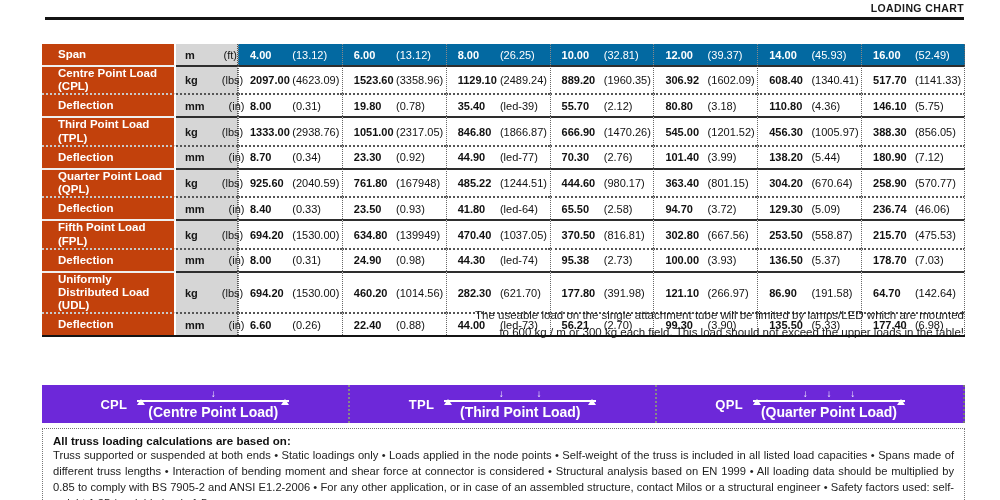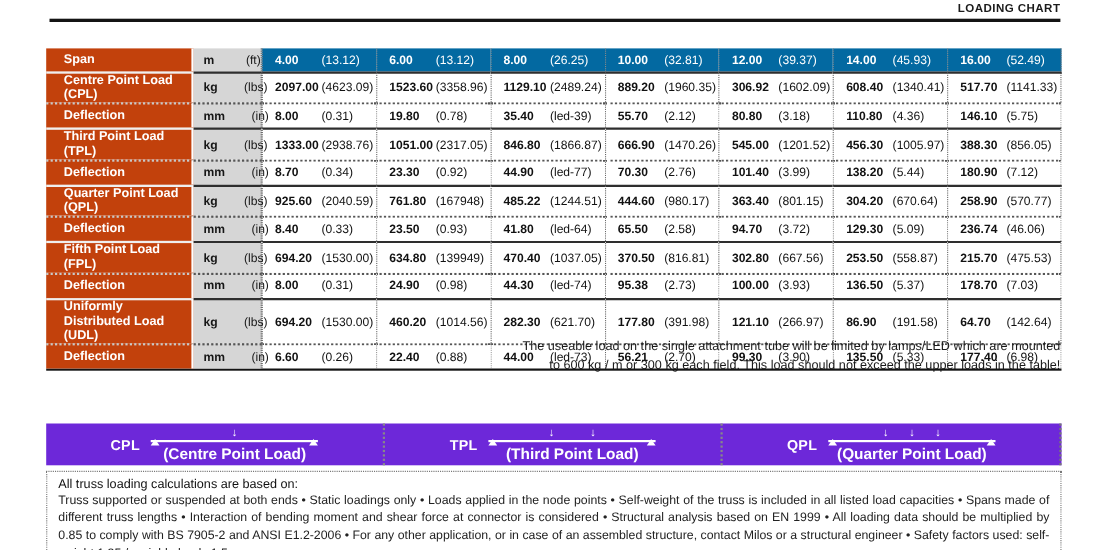--- a/index.html
+++ b/index.html
@@ -54,21 +54,21 @@
   .beam{position:relative;width:100%;height:0;border-top:2px solid #fff;margin-top:1px;}
   .beam .tri{position:absolute;top:-3px;width:0;height:0;
              border-left:4px solid transparent;border-right:4px solid transparent;
              border-bottom:6px solid #fff;}
   .beam .tri.l{left:0;} .beam .tri.r{right:0;}
   .diag .name{font-weight:bold;font-size:14px;margin-top:2px;white-space:nowrap;}
 
   
   .footer-box{position:absolute;left:42px;top:428px;width:923px;box-sizing:border-box;
               border:1.5px dotted #777;padding:6px 10px 7px 10px;}
-  .footer-title{font-weight:normal;font-size:11.5px;margin-bottom:1px;color:#111;}
+  .footer-title{font-weight:bold;font-size:11.5px;margin-bottom:1px;color:#111;}
   .footer-body{font-size:11.2px;line-height:1.42;text-align:justify;color:#222;}
 </style>
 </head>
 <body>
 
 <div class="page">
 
   <div class="chart-title">LOADING CHART</div>
   <div class="top-rule"></div>
 

